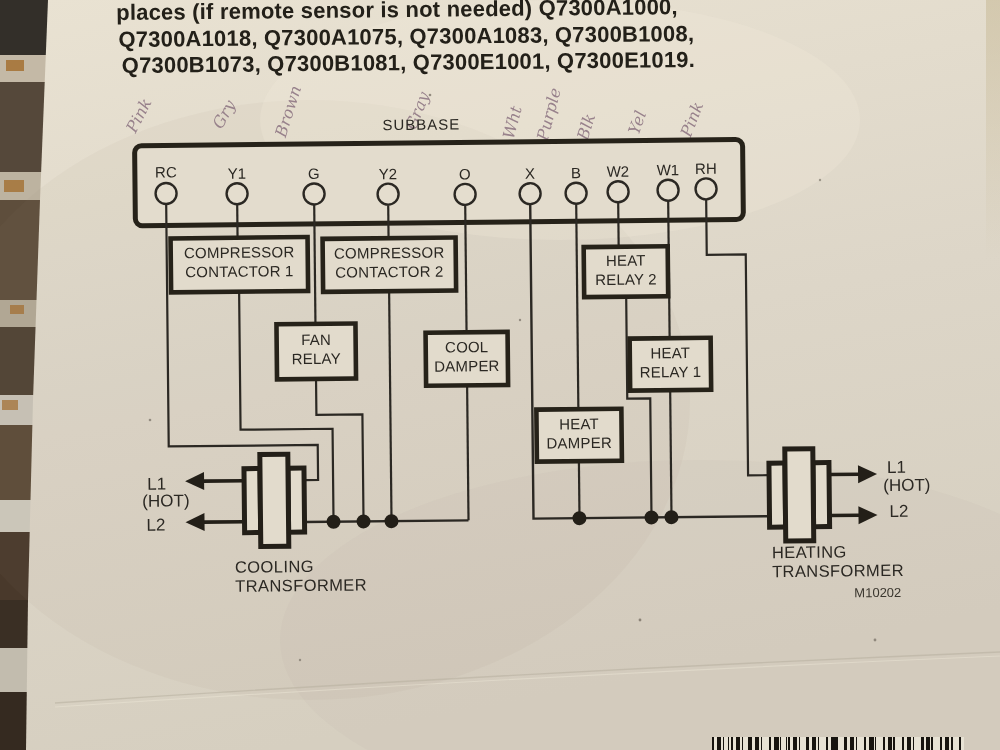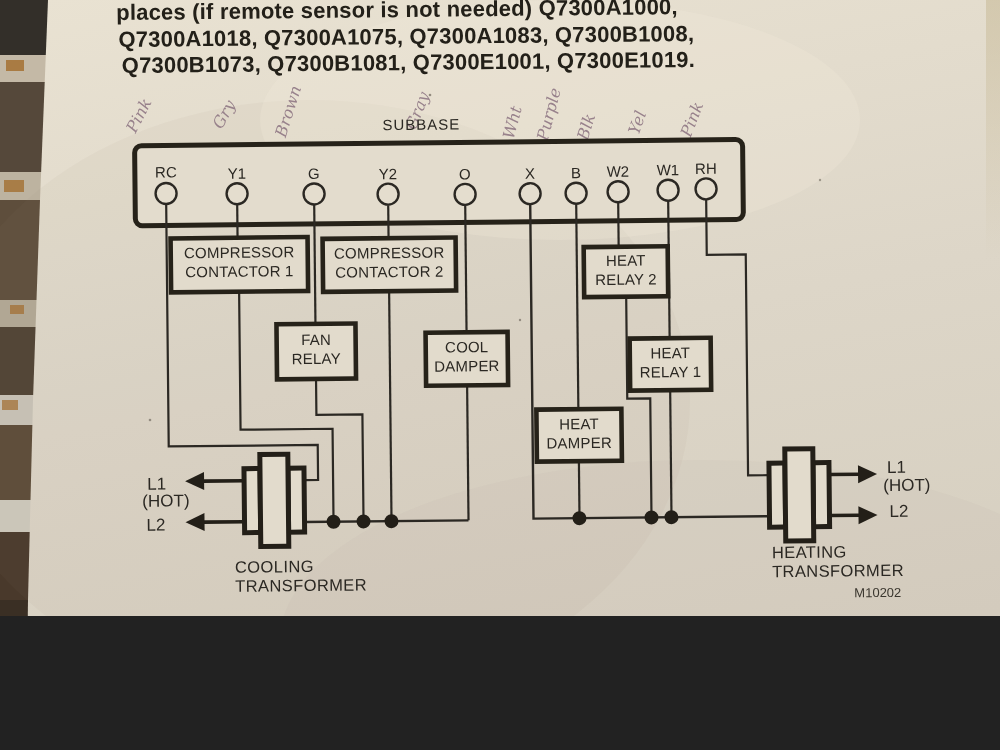--- a/index.html
+++ b/index.html
@@ -1,16 +1,16 @@
 <!DOCTYPE html>
 <html><head>
 <meta charset="utf-8">
 <style>
   html,body{margin:0;padding:0;background:#222;}
-  #photo{position:relative;width:1000px;height:616px;overflow:hidden;
+  #photo{position:relative;width:1000px;height:750px;overflow:hidden;
          font-family:"Liberation Sans",sans-serif;}
   svg{position:absolute;left:0;top:0;}
   .wire{fill:none;stroke:#2b2823;stroke-width:2.2;}
   .busline{fill:none;stroke:#2b2823;stroke-width:2.4;}
   .cbox{fill:#e2dbcc;stroke:#262219;stroke-width:4.6;}
   .tcircle{fill:#e4ddce;stroke:#2b2823;stroke-width:2.4;}
   .tlabel{font-size:15px;fill:#2b2823;text-anchor:middle;}
   .ctext{font-size:15px;fill:#2b2823;text-anchor:middle;letter-spacing:.2px;}
   .plate{fill:#e2dbcc;stroke:#231f18;stroke-width:5;}
   .arrowline{stroke:#231f18;stroke-width:3.6;}

